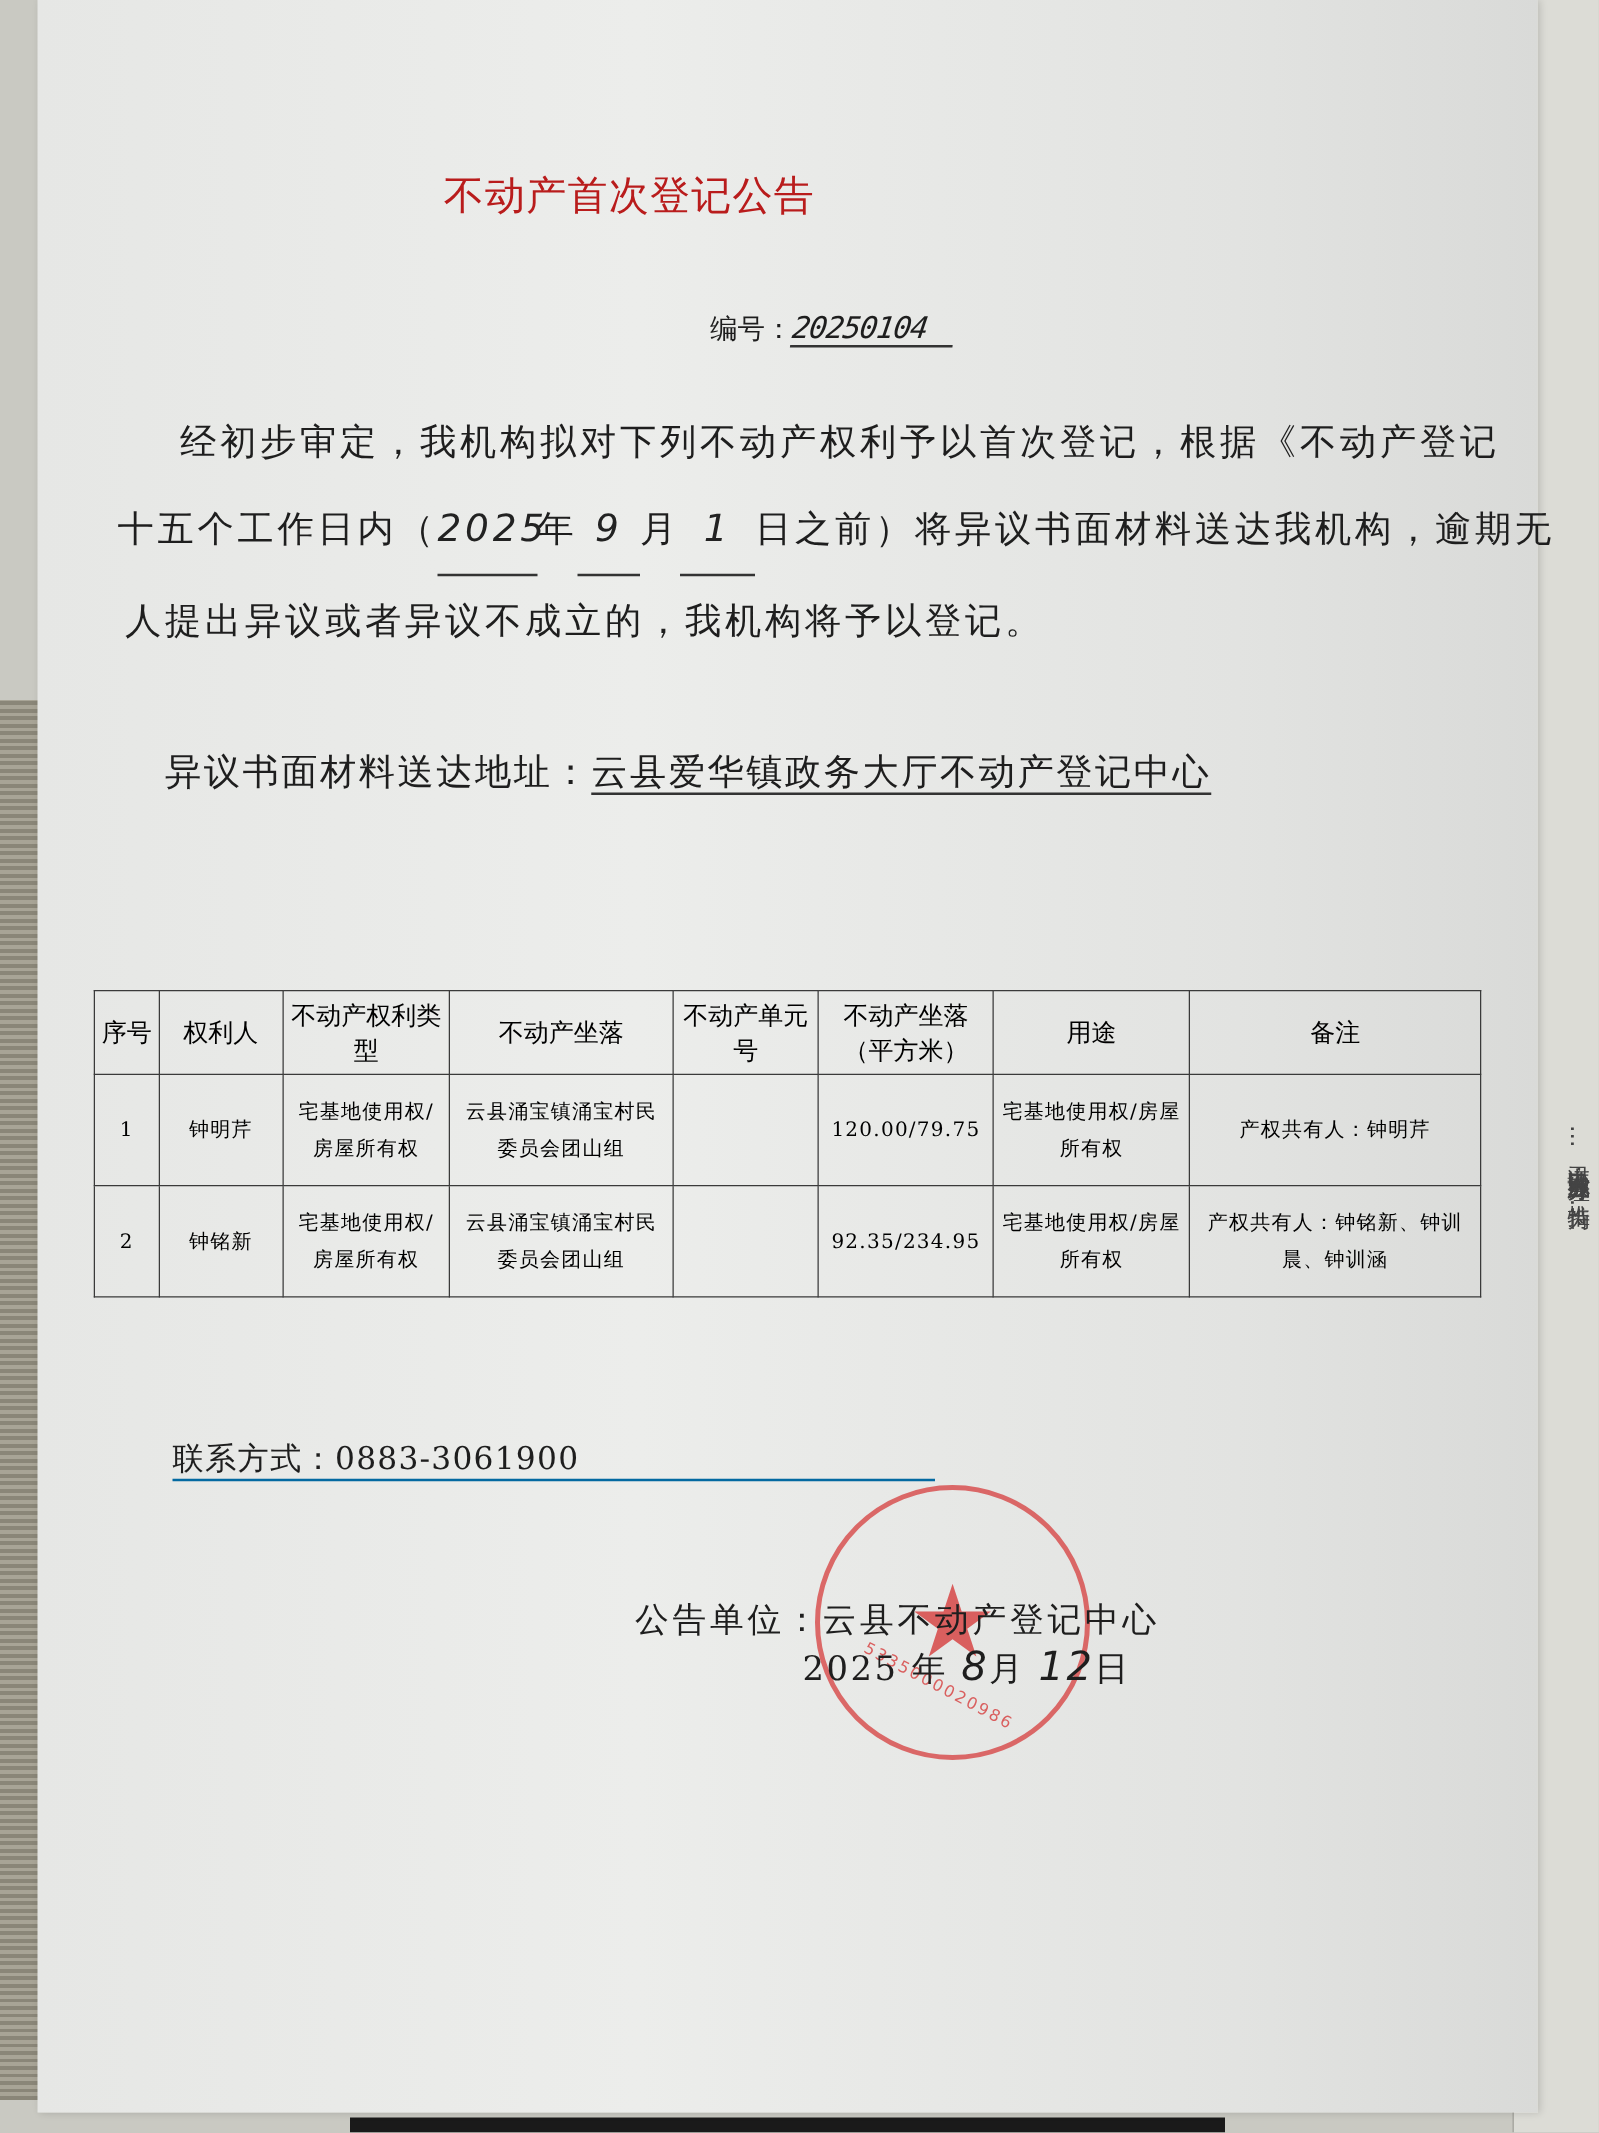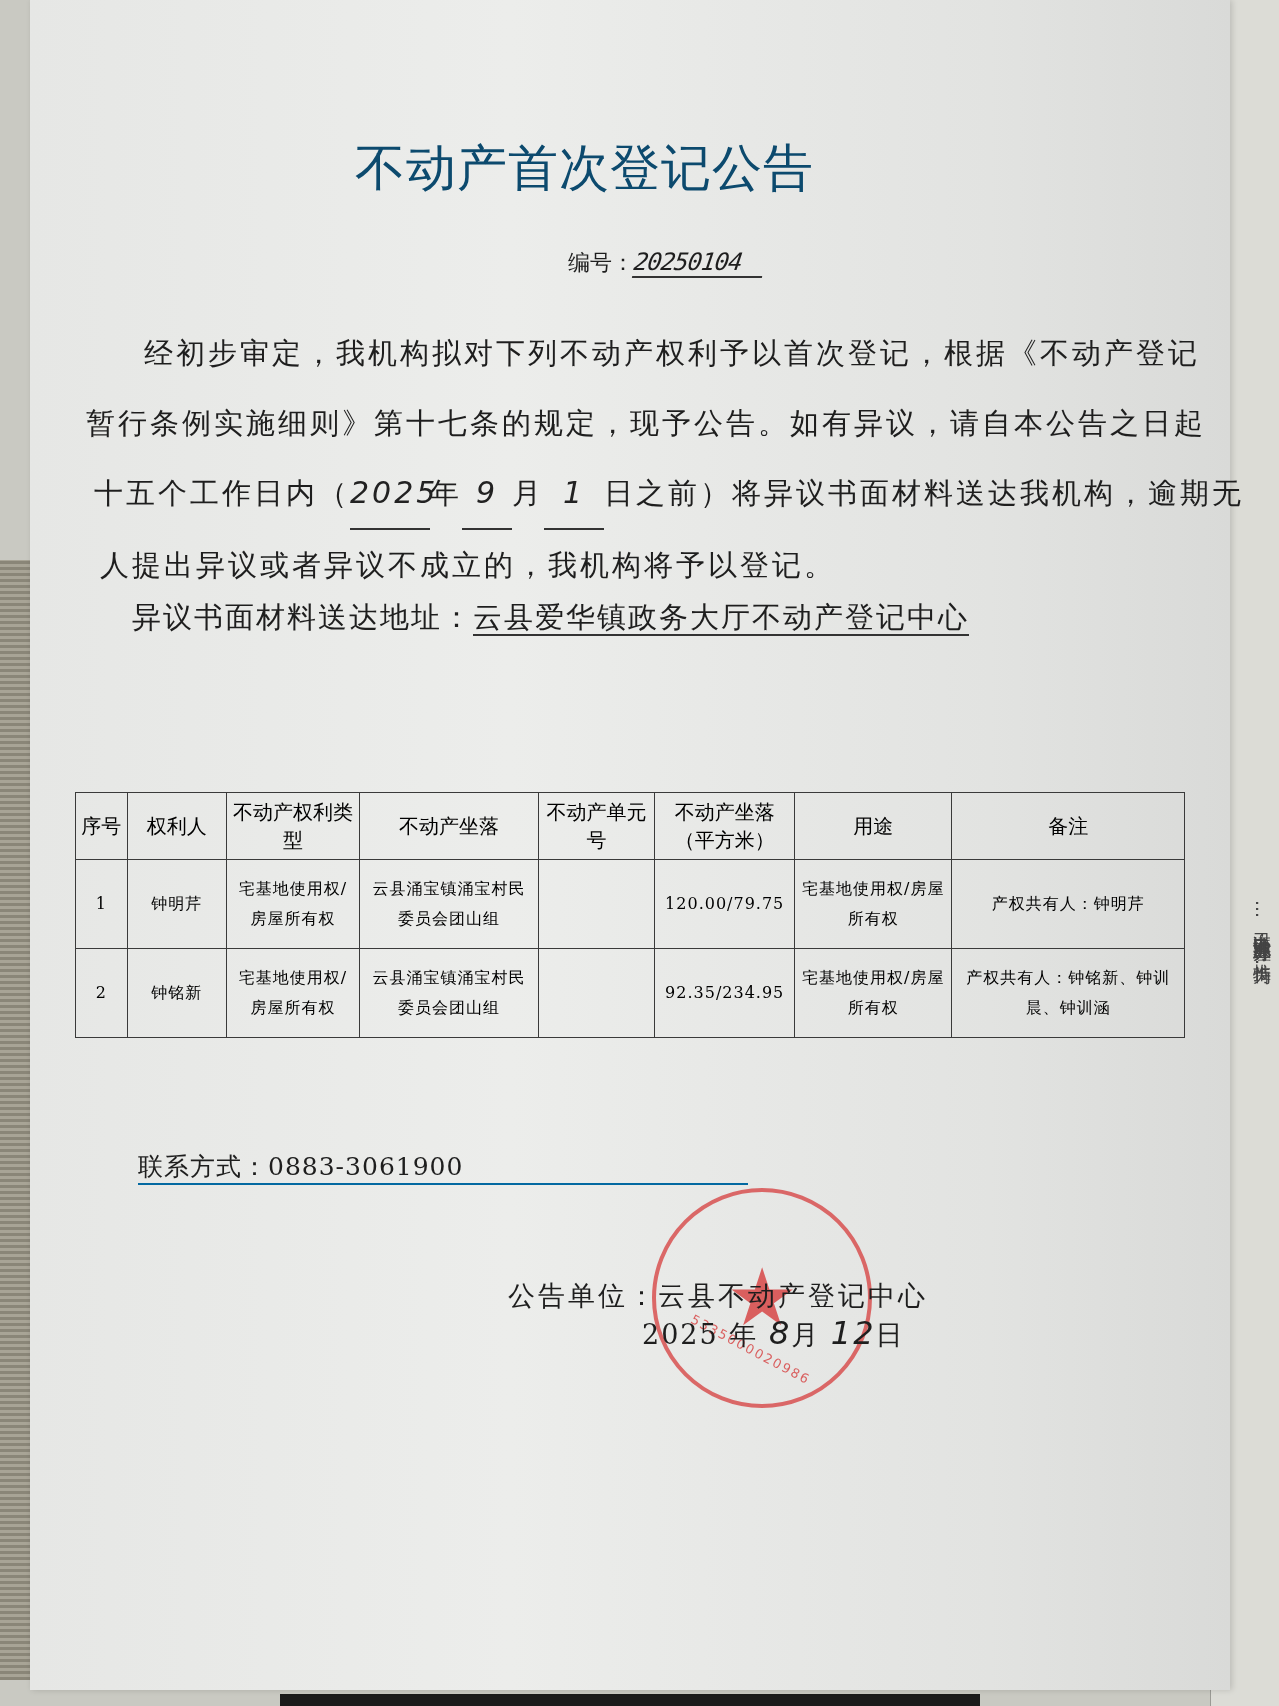--- a/index.html
+++ b/index.html
@@ -30,21 +30,21 @@
       letter-spacing: 1px;
     }
     .paper {
       position: absolute; left: 30px; top: 0; width: 1200px; height: 1690px;
       background: linear-gradient(90deg, #e6e7e5 0%, #ecedeb 40%, #e2e3e1 80%, #d9dad8 100%);
       box-shadow: 2px 0 6px rgba(0,0,0,0.15);
     }
     .title {
       position: absolute; left: 355px; top: 135px;
       font-family: "DejaVu Sans", sans-serif;
-      font-size: 50px; letter-spacing: 1px; color: #0c4a6e;
+      font-size: 32px; letter-spacing: 1px; color: #b91c1c;
     }
     .serial {
       position: absolute; left: 568px; top: 248px;
       font-family: "DejaVu Sans", sans-serif; font-size: 22px;
     }
     .serial .val {
       display: inline-block; min-width: 130px; border-bottom: 2px solid #333;
       font-family: "DejaVu Sans Mono", monospace; font-style: italic; font-size: 24px;
       letter-spacing: -1px; transform: skewX(-8deg);
     }
@@ -114,21 +114,20 @@
 <div class="paper"></div>
 
 <div class="title">不动产首次登记公告</div>
 
 <div class="serial">
   <span>编号：</span><span class="val">20250104</span>
 </div>
 
 <div class="para">
   <div class="line" style="padding-left:58px">经初步审定，我机构拟对下列不动产权利予以首次登记，根据《不动产登记</div>
-  <div class="line">暂行条例实施细则》第十七条的规定，现予公告。如有异议，请自本公告之日起</div>
   <div class="line" style="padding-left:8px">
     <span>十五个工作日内（</span><span class="hw" style="width:80px">2025</span><span>年</span><span class="hw" style="width:50px">9</span><span>月</span><span class="hw" style="width:60px">1</span><span>日之前）将异议书面材料送达我机构，逾期无</span>
   </div>
   <div class="line" style="padding-left:14px">人提出异议或者异议不成立的，我机构将予以登记。</div>
 </div>
 
 <div class="addr">
   <span>异议书面材料送达地址：</span><span class="u">云县爱华镇政务大厅不动产登记中心</span>
 </div>
 

